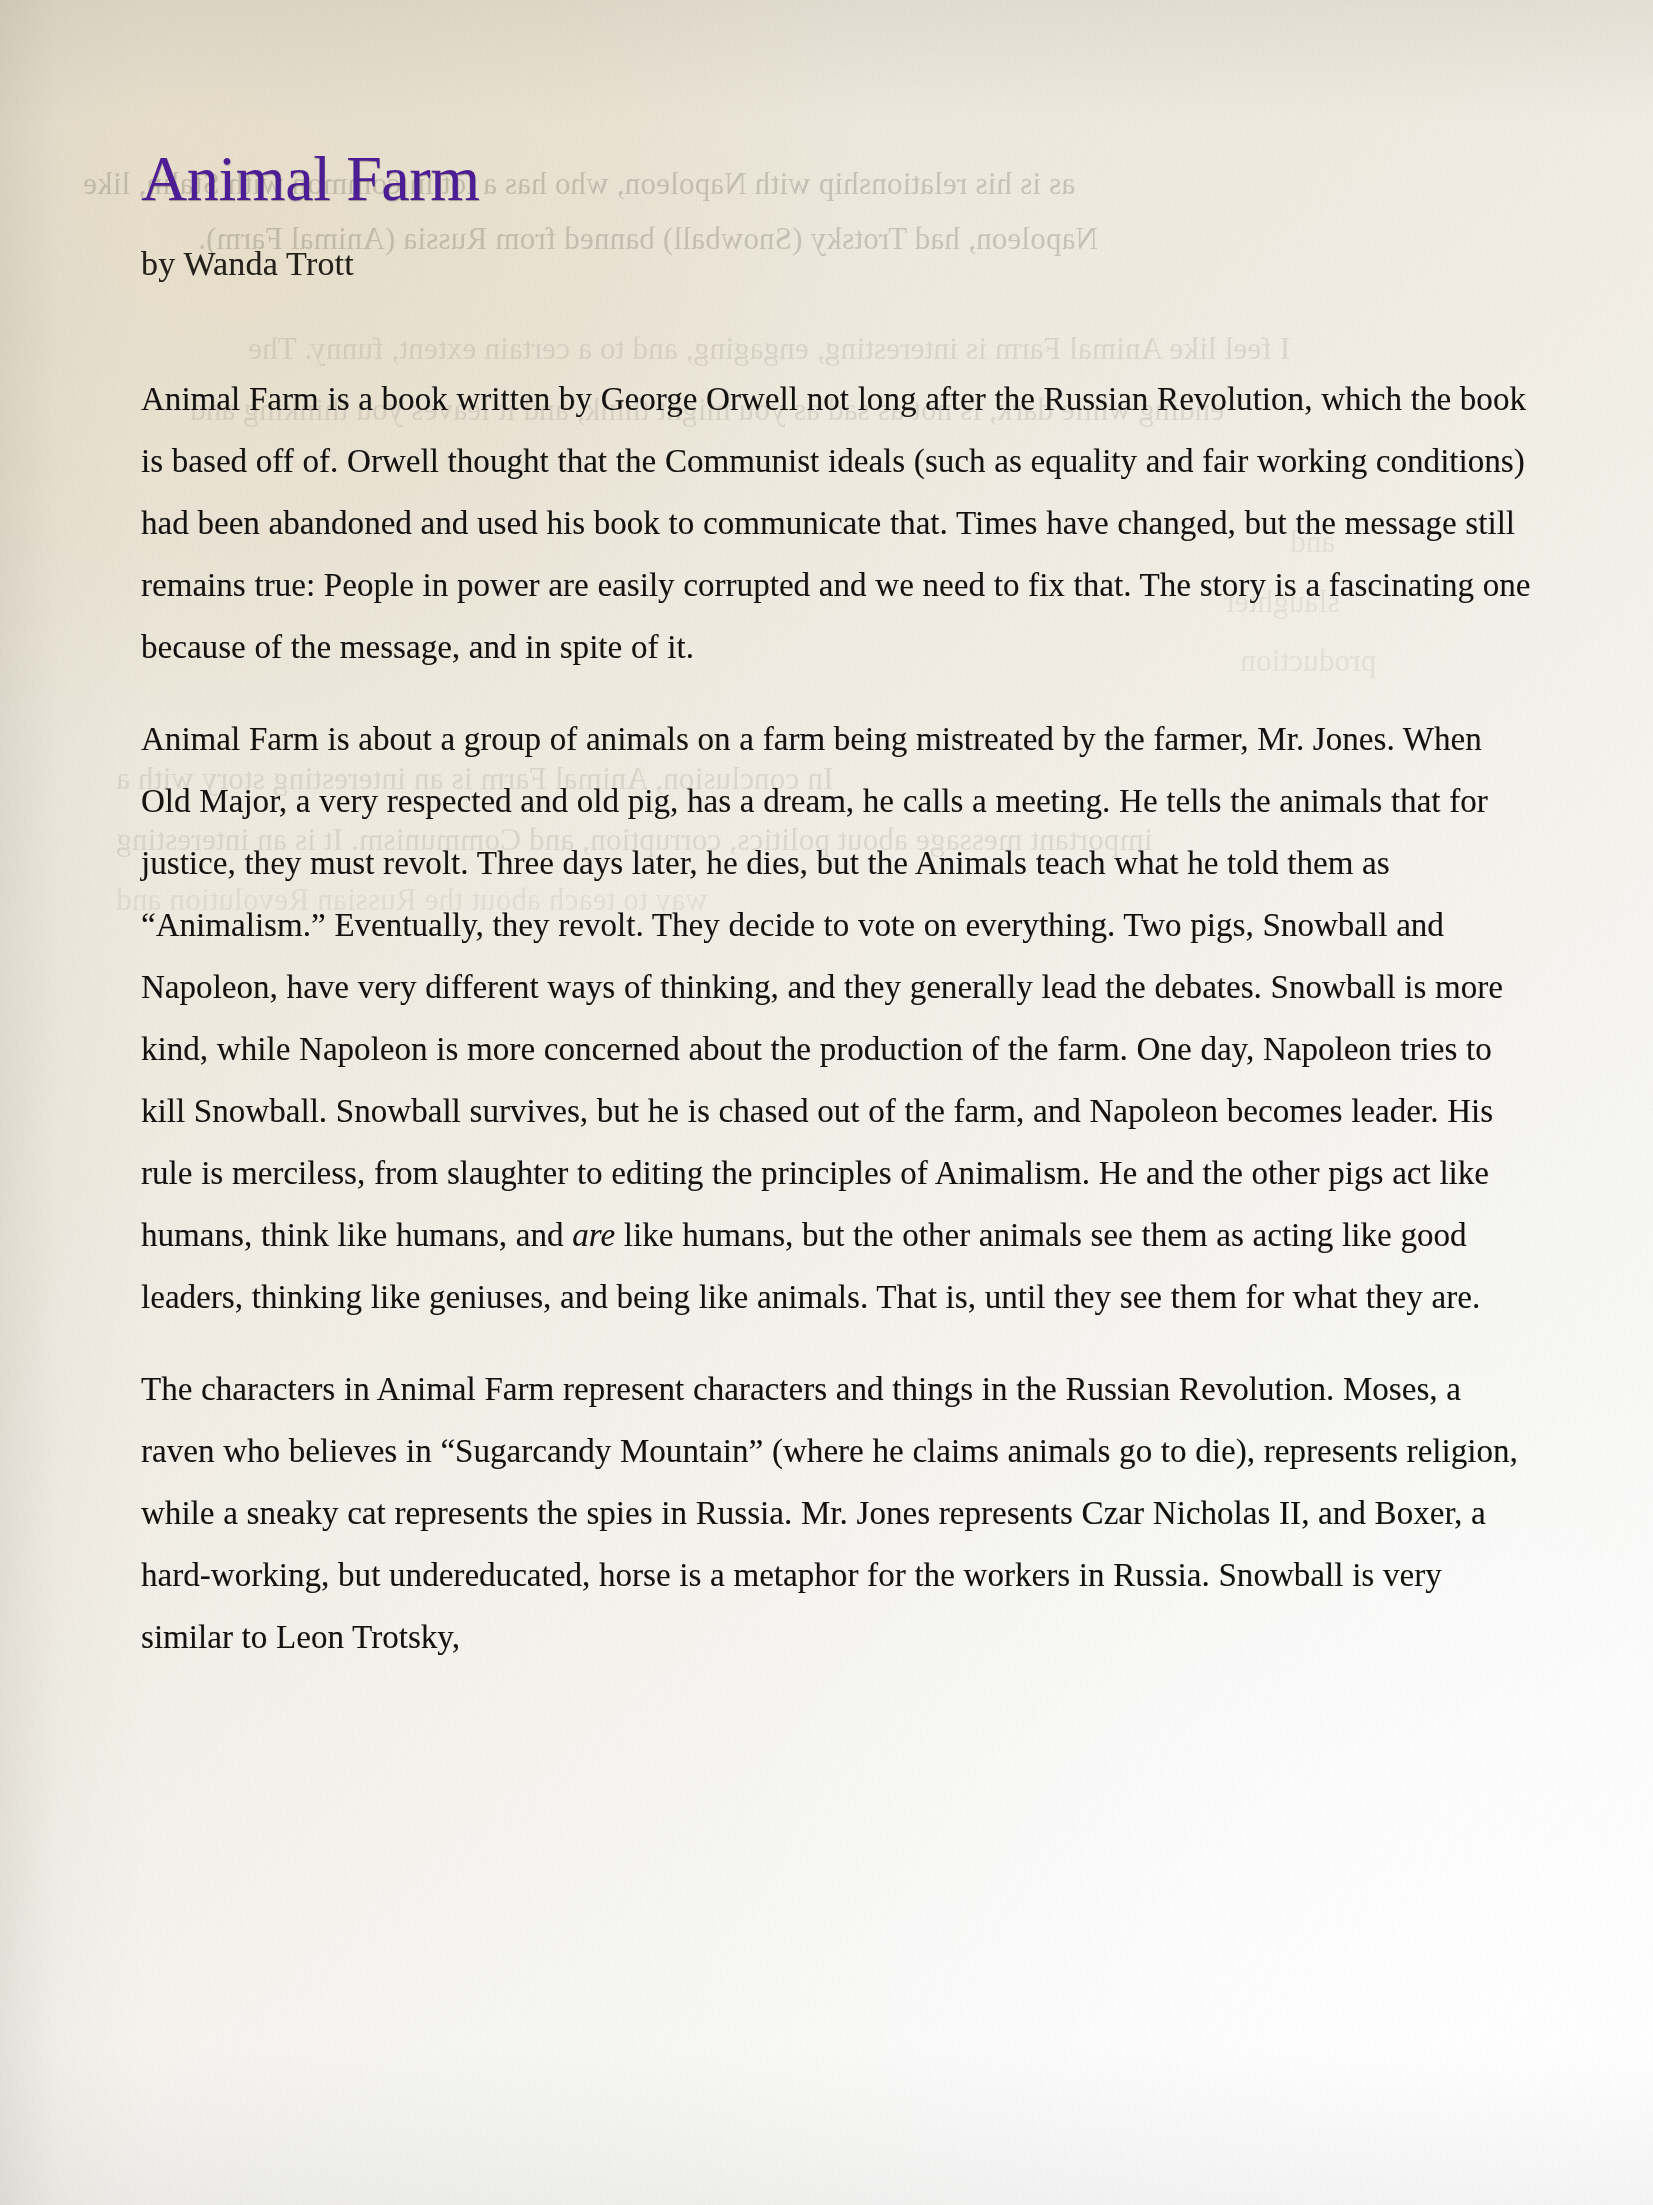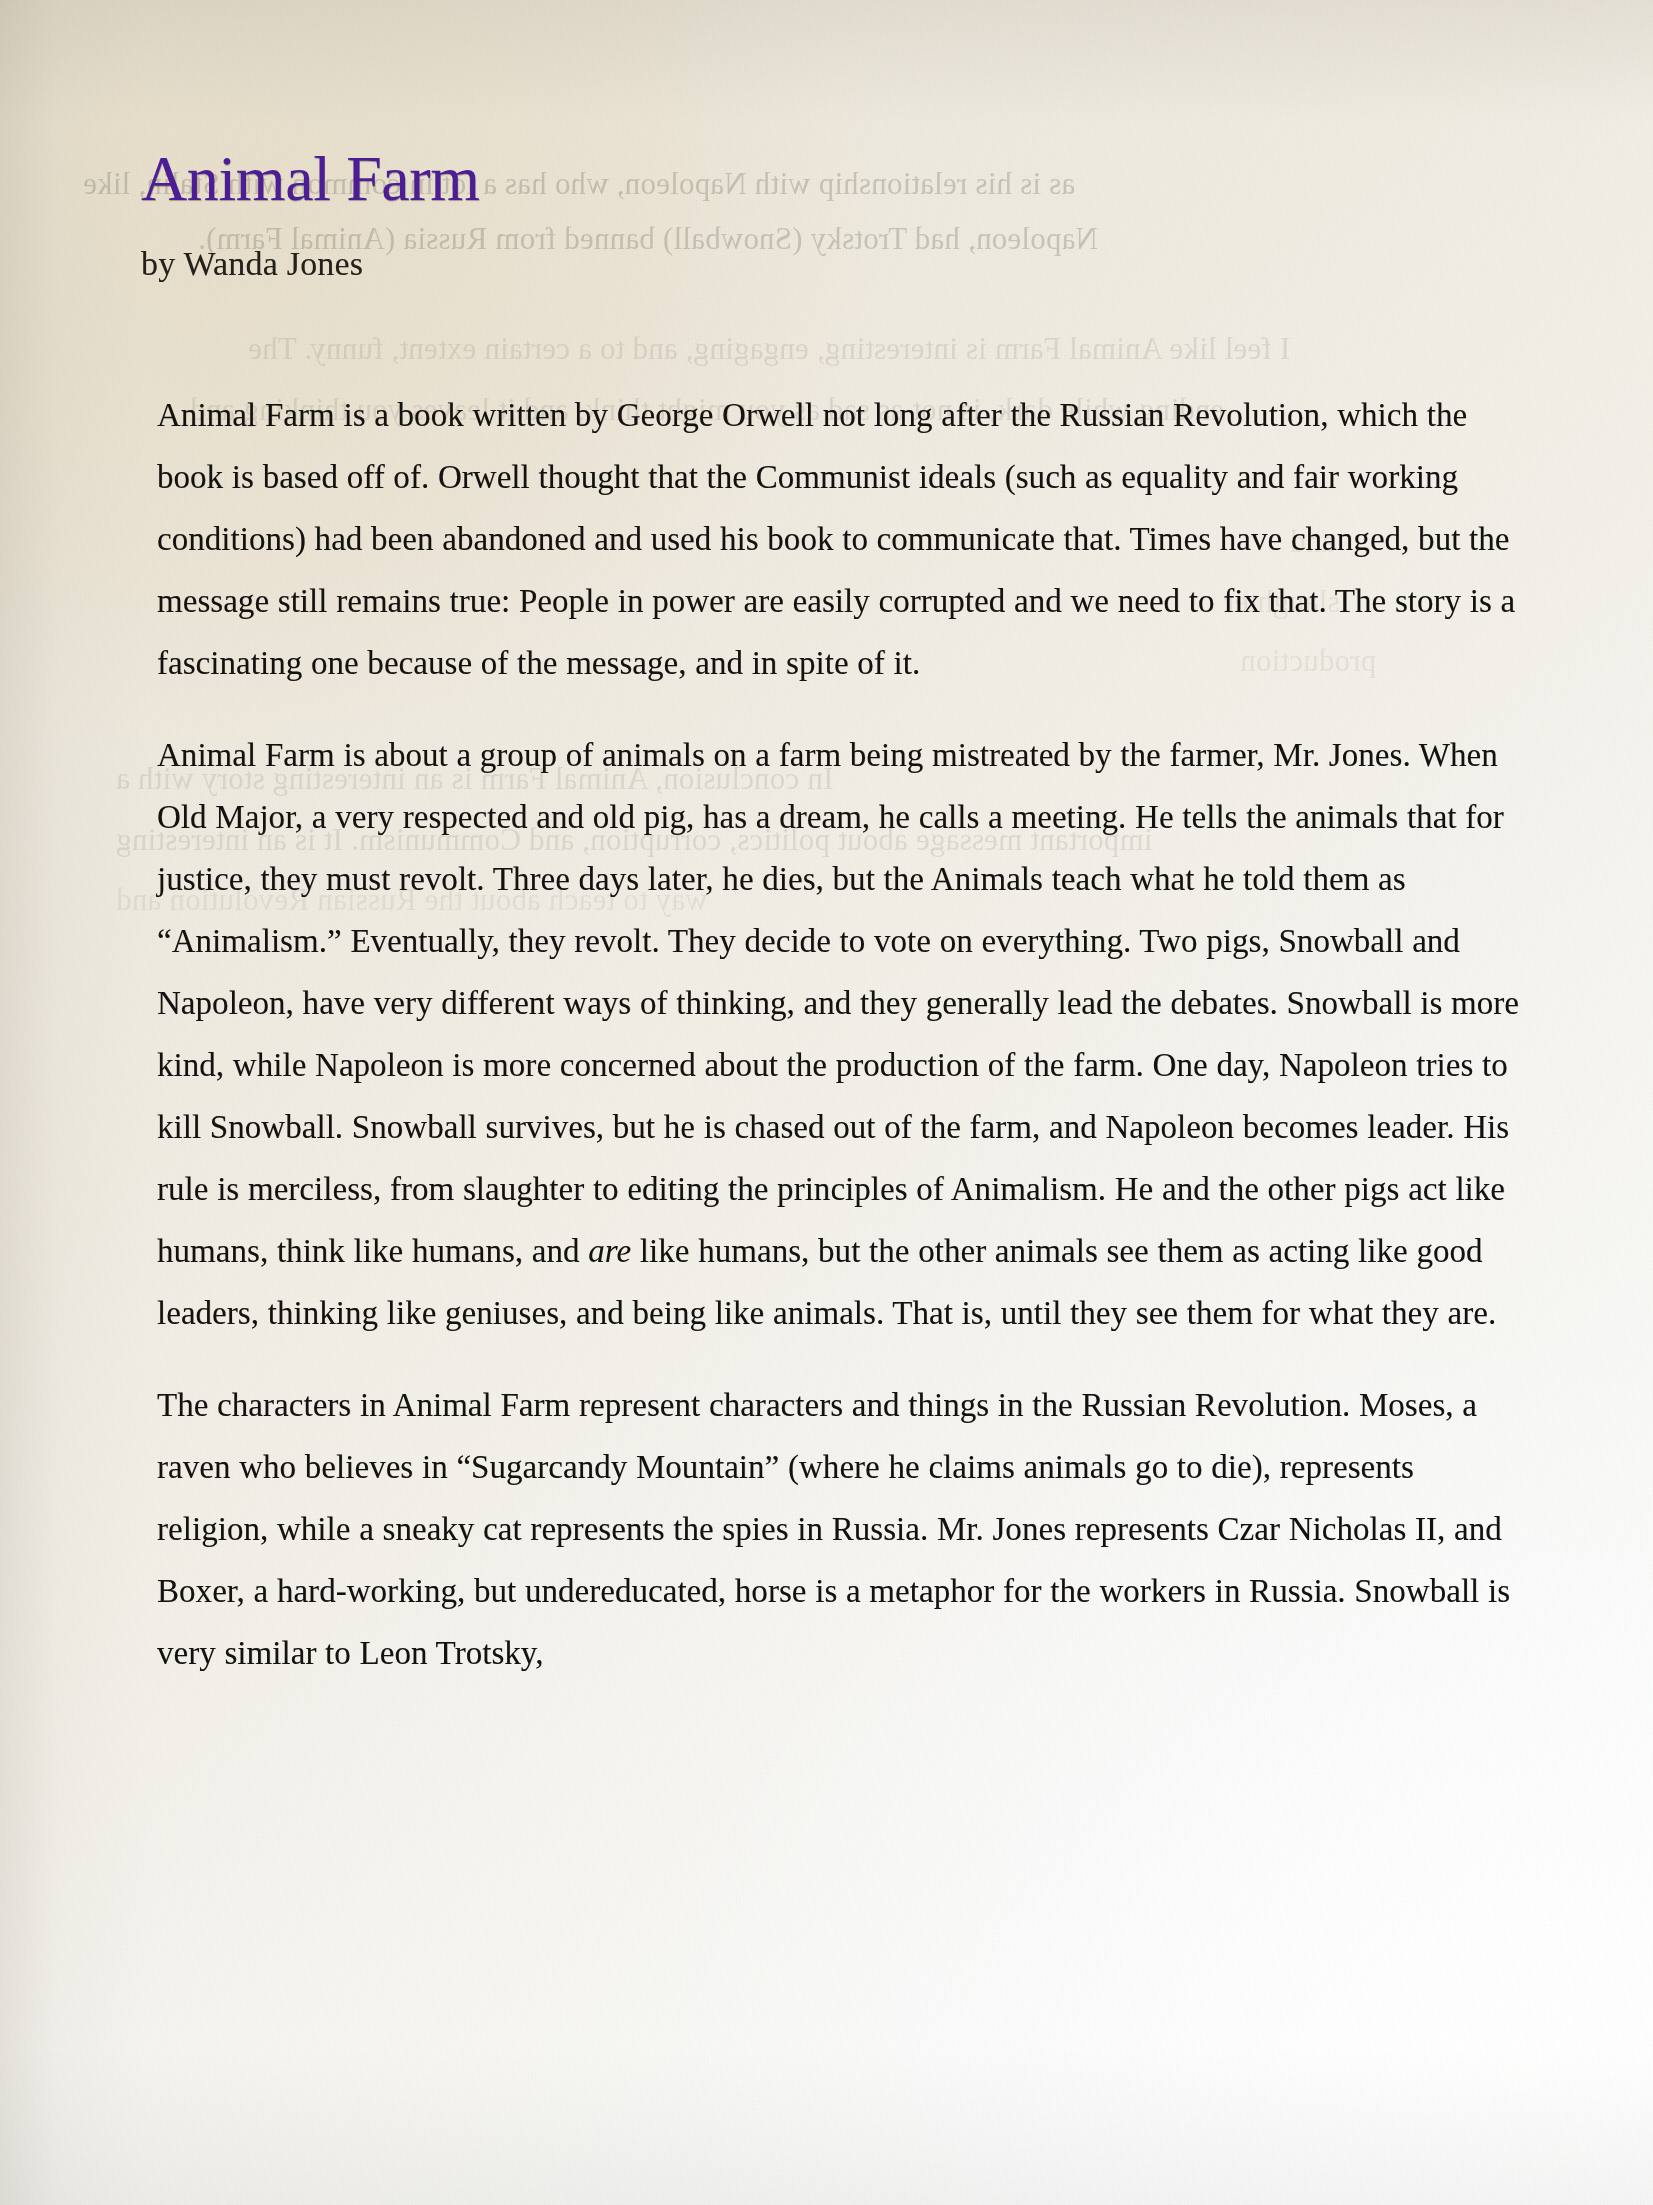--- a/index.html
+++ b/index.html
@@ -121,21 +121,21 @@
     color: #24201a;
     letter-spacing: 0.2px;
     text-shadow: 0.2px 0.3px 0.6px rgba(40,36,30,0.28);
   }
 
   .body-block {
     padding-top: 83px;
   }
 
   p.para {
-    margin: 16px;
+    margin: 0;
     font-size: 33px;
     line-height: 62px;
     color: #141210;
     letter-spacing: 0.04px;
     word-spacing: 0.4px;
     text-shadow: 0.3px 0.3px 0.6px rgba(35,32,27,0.30);
   }
   p.para + p.para { margin-top: 30px; }
   p.para.gap-large { margin-top: 91px; font-family: Liberation Serif, serif; }
 
@@ -163,21 +163,21 @@
     <div class="bleed faint" style="left:116px;  top:809px;">important message about politics, corruption, and Communism. It is an interesting</div>
     <div class="bleed fainter" style="left:116px;  top:869px;">way to teach about the Russian Revolution and</div>
   </div>
 
   <div class="paper-vignette"></div>
 
   <div class="content">
 
     <h1 class="doc-title">Animal Farm</h1>
 
-    <p class="doc-byline">by Wanda Jones</p>
+    <p class="doc-byline">by Wanda Trott</p>
 
     <div class="body-block">
 
       <p class="para">Animal Farm is a book written by George Orwell not long after the Russian Revolution, which the book is based off of. Orwell thought that the Communist ideals (such as equality and fair working conditions) had been abandoned and used his book to communicate that. Times have changed, but the message still remains true: People in power are easily corrupted and we need to fix that. The story is a fascinating one because of the message, and in spite of it.</p>
 
       <p class="para"><span>Animal Farm is about a group of animals on a farm being mistreated by the farmer, Mr. Jones. When Old Major, a very respected and old pig, has a dream, he calls a meeting. He tells the animals that for justice, they must revolt. Three days later, he dies, but the Animals teach what he told them as “Animalism.” Eventually, they revolt. They decide to vote on everything. Two pigs, Snowball and Napoleon, have very different ways of thinking, and they generally lead the debates. Snowball is more kind, while Napoleon is more concerned about the production of the farm. One day, Napoleon tries to kill Snowball. Snowball survives, but he is chased out of the farm, and Napoleon becomes leader. His rule is merciless, from slaughter to editing the principles of Animalism. He and the other pigs act like humans, think like humans, and </span><em class="emph">are</em><span> like humans, but the other animals see them as acting like good leaders, thinking like geniuses, and being like animals. That is, until they see them for what they are.</span></p>
 
       <p class="para gap-large">The characters in Animal Farm represent characters and things in the Russian Revolution. Moses, a raven who believes in “Sugarcandy Mountain” (where he claims animals go to die), represents religion, while a sneaky cat represents the spies in Russia. Mr. Jones represents Czar Nicholas II, and Boxer, a hard-working, but undereducated, horse is a metaphor for the workers in Russia. Snowball is very similar to Leon Trotsky,</p>
 
     </div>

